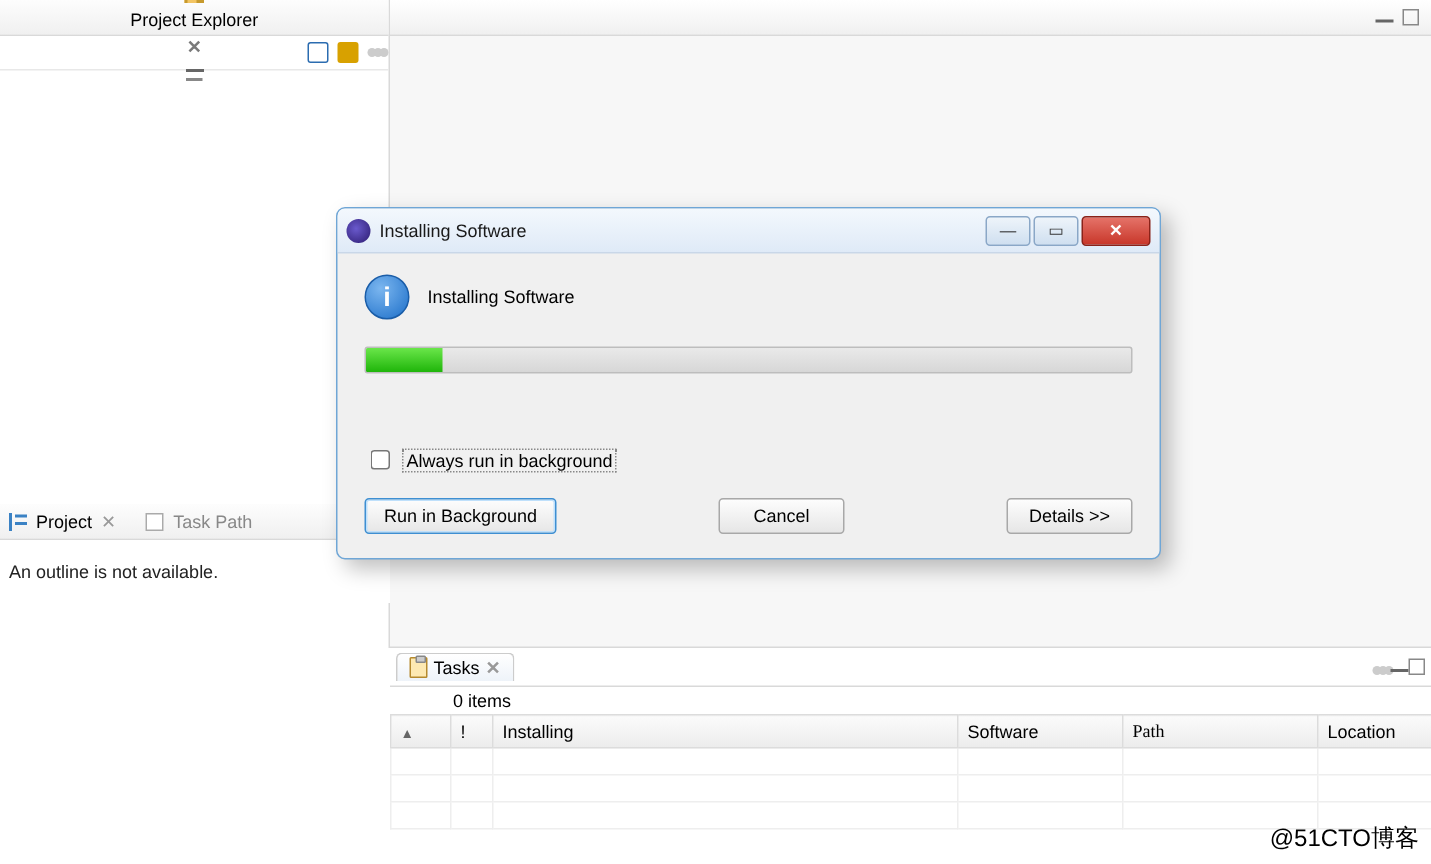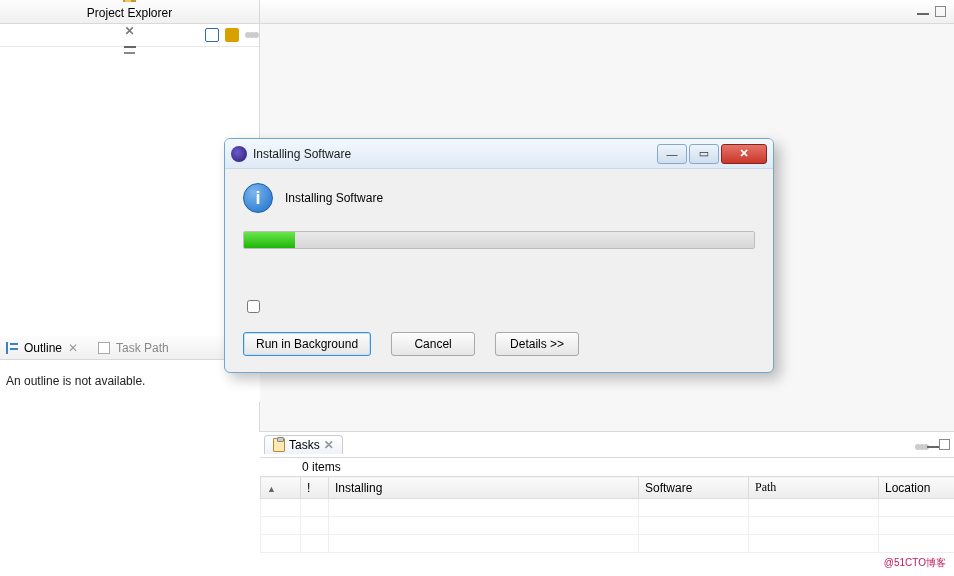--- a/index.html
+++ b/index.html
@@ -52,25 +52,25 @@
 .winbtns { display: flex; gap: 2px; }
 .winbtn { width: 30px; height: 20px; border: 1px solid #8aa7c7; border-radius: 3px; background: linear-gradient(#eef4fa,#cfdff0); display: flex; align-items: center; justify-content: center; font-size: 11px; color: #333; cursor: default; }
 .winbtn.close { background: linear-gradient(#e57369,#c8372a); border-color: #8a2219; color: #fff; font-weight: bold; width: 46px; }
 .dialog-body { padding: 14px 18px 16px; }
 .msg-row { display: flex; align-items: center; gap: 12px; margin-bottom: 18px; }
 .info-icon { width: 30px; height: 30px; border-radius: 50%; background: radial-gradient(circle at 35% 30%, #7bb6ef, #1d6fc9); color: #fff; display: flex; align-items: center; justify-content: center; font-weight: bold; font-size: 18px; border: 1px solid #1a5da8; }
 .progress { height: 18px; border: 1px solid #bdbdbd; border-radius: 2px; background: linear-gradient(#e9e9e9,#d7d7d7); overflow: hidden; }
 .progress .fill { height: 100%; width: 10%; background: linear-gradient(#6ae64a,#1fb50a); }
 .check-row { margin-top: 48px; display: flex; align-items: center; gap: 5px; }
 .check-row label { border: 1px dotted #888; padding: 0 2px; }
-.btn-row { display: flex; justify-content: flex-start; gap: 20px; margin-top: 16px; }
+.btn-row { display: flex; justify-content: space-between; gap: 20px; margin-top: 16px; }
 .btn { min-width: 84px; height: 24px; padding: 0 12px; border: 1px solid #a8a8a8; border-radius: 3px; background: linear-gradient(#fdfdfd,#e6e6e6); cursor: default; }
 .btn.default { border-color: #3e8fd2; box-shadow: 0 0 0 1px #bfe0fb inset; }
 
-.watermark { position: absolute; right: 8px; bottom: 6px; color: #be185d; font-size: 10px; }
+.watermark { position: absolute; right: 8px; bottom: 6px; color: #000000; font-size: 16px; }
 .folder-icon { width: 13px; height: 10px; background: #f3c563; border: 1px solid #c79a2e; display: inline-block; position: relative; }
 .folder-icon::before { content: ""; position: absolute; top: -3px; left: 0; width: 6px; height: 3px; background: #f3c563; border: 1px solid #c79a2e; border-bottom: none; }
 .outline-icon { width: 12px; height: 12px; display: inline-block; border-left: 2px solid #3b82c4; position: relative; }
 .outline-icon::before, .outline-icon::after { content: ""; position: absolute; left: 2px; width: 8px; height: 2px; background: #3b82c4; }
 .outline-icon::before { top: 1px; } .outline-icon::after { top: 6px; }
 .tasklist-icon { width: 12px; height: 12px; display: inline-block; border: 1px solid #aaa; background: #fff; }
 .clipboard-icon { width: 12px; height: 14px; display: inline-block; border: 1px solid #b58a2e; background: #fde9b2; position: relative; border-radius: 1px; }
 .clipboard-icon::before { content: ""; position: absolute; top: -2px; left: 3px; width: 5px; height: 3px; background: #ccc; border: 1px solid #888; border-radius: 1px; }
 .sort-caret { font-size: 9px; color: #666; }
 </style>
@@ -89,21 +89,21 @@
   <div class="toolbar-row">
     <span class="tool-ico collapse"></span>
     <span class="tool-ico link"></span>
     <span class="tool-ico menu"></span>
   </div>
 </div>
 
 <div class="outline-pane">
   <div class="outline-tabs">
     <span class="outline-icon"></span>
-    <span>Outline</span>
+    <span>Project</span>
     <span class="close-x" style="color:#999;">✕</span>
     <span style="width:8px;"></span>
     <span class="tasklist-icon"></span>
     <span class="inactive">Task Path</span>
     <span class="spacer" style="flex:1;"></span>
     <span class="min-icon" style="border:none;border-bottom:2px solid #666;height:6px;width:12px;display:inline-block;"></span>
     <span class="sq-icon" style="width:11px;height:11px;border:1px solid #888;display:inline-block;"></span>
   </div>
   <div class="outline-body">An outline is not available.</div>
 </div>
@@ -183,20 +183,21 @@
   <div class="dialog-body">
     <div class="msg-row">
       <div class="info-icon">i</div>
       <div>Installing Software</div>
     </div>
     <div class="progress">
       <div class="fill"></div>
     </div>
     <div class="check-row">
       <input type="checkbox" style="">
+      <label>Always run in background</label>
     </div>
     <div class="btn-row">
       <button class="btn default">Run in Background</button>
       <button class="btn">Cancel</button>
       <button class="btn">Details &gt;&gt;</button>
     </div>
   </div>
 </div>
 
 <div class="watermark">@51CTO博客</div>

